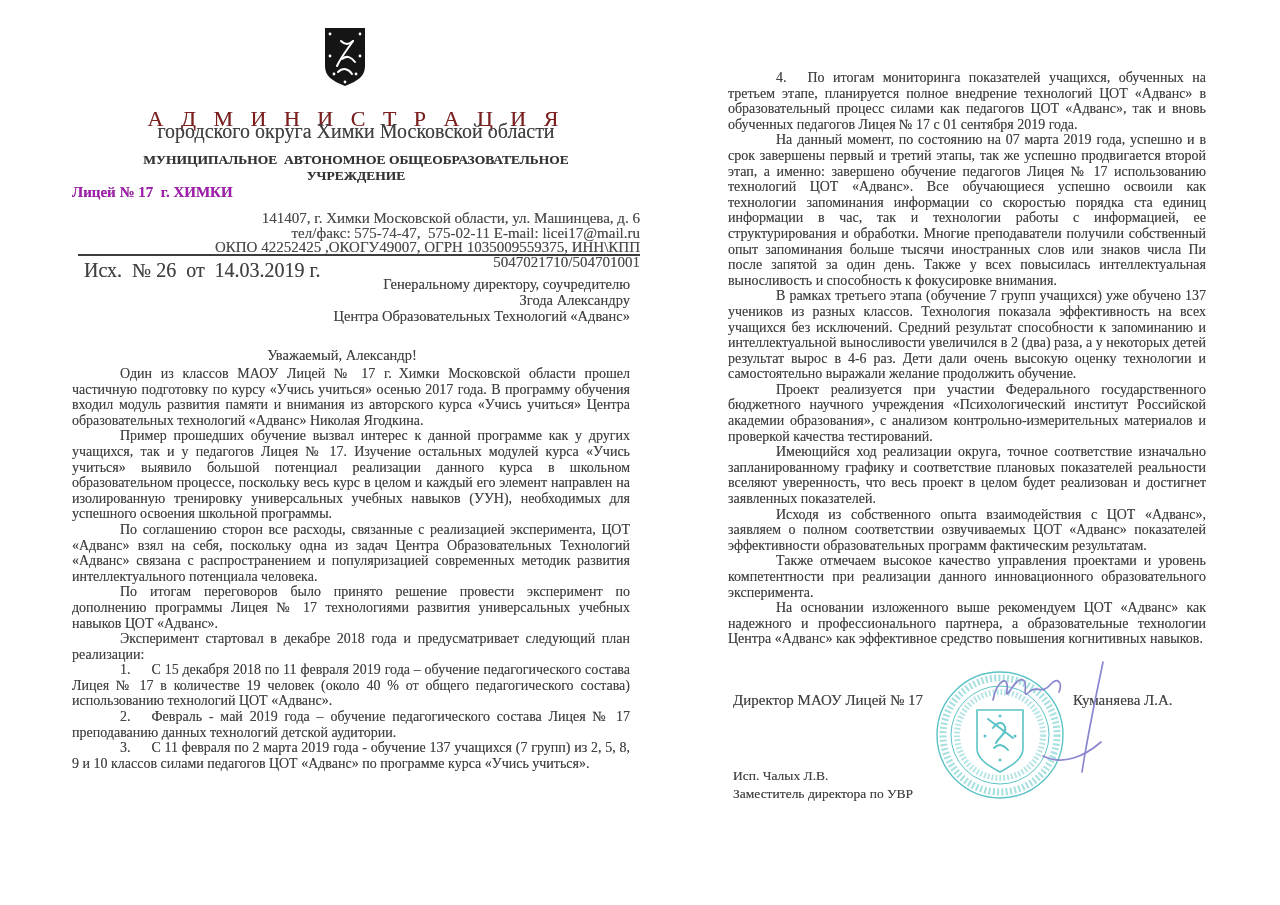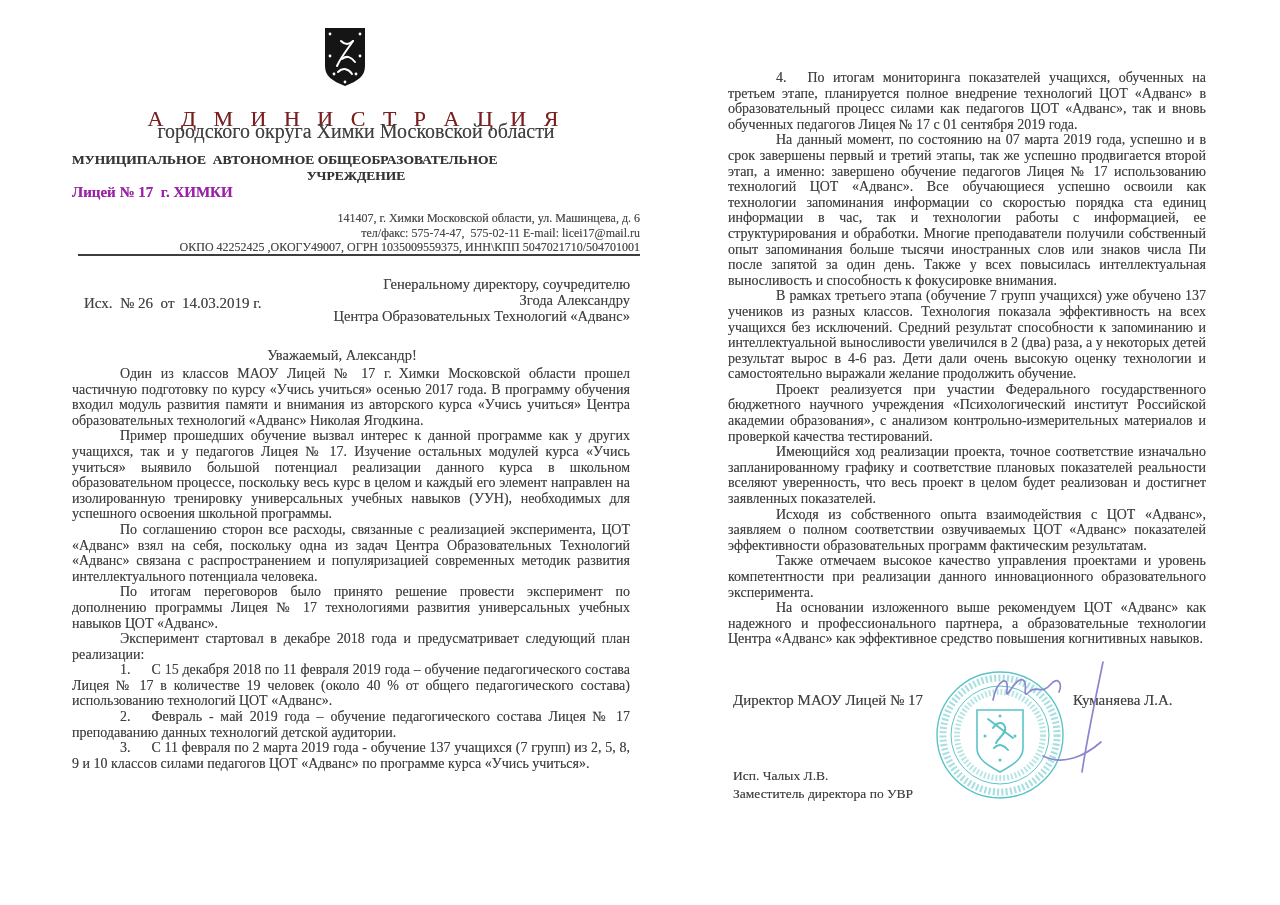--- a/index.html
+++ b/index.html
@@ -9,26 +9,26 @@
     color:#414141; overflow:hidden;
     text-shadow:0 0 0.5px rgba(65,65,65,.55);
   }
   .abs { position:absolute; }
 
   
   .arms { left:322px; top:26px; width:46px; height:62px; }
   .admin-title { left:72px; top:106px; width:568px; text-align:center;
     font-size:22px; letter-spacing:6px; color:#7f1d1d; }
   .admin-sub { left:72px; top:120px; width:568px; text-align:center; font-size:20px; color:#404040; }
-  .org-1 { left:72px; top:152px; width:568px; text-align:left; font-size:13.5px; font-weight:bold; color:#353535;}
+  .org-1 { left:72px; top:152px; width:568px; text-align:center; font-size:13.5px; font-weight:bold; color:#353535;}
   .org-2 { left:72px; top:168px; width:568px; text-align:center; font-size:13.5px; font-weight:bold; color:#353535;}
   .org-3 { left:72px; top:184px; width:568px; text-align:left; font-size:15px; font-weight:bold; color:#a21caf;}
-  .addr  { left:72px; top:211px; width:568px; text-align:right; font-size:12px; line-height:14.5px; color:#4a4a4a;}
+  .addr  { left:72px; top:211px; width:568px; text-align:right; font-size:15px; line-height:14.5px; color:#4a4a4a;}
   .rule  { left:78px; top:254px; width:562px; height:2px; background:#3d3d3d; }
-  .ref   { left:84px; top:259px; font-size:15px;margin-top:36px; }
+  .ref   { left:84px; top:259px; font-size:20px; }
 
   .addressee { left:300px; top:276px; width:330px; text-align:right;
     font-size:14.5px; line-height:16px; }
   .salutation { left:72px; top:339px; width:540px; text-align:center; font-size:14.5px;margin-top:8px; }
 
   .body-col { font-size:14px; line-height:15.6px; text-align:justify; }
   .body-col p { margin:0; text-indent:48px; }
   .left-body  { left:72px;  top:366px; width:558px; }
   .right-body { left:728px; top:70px;  width:478px; }
 
@@ -96,21 +96,21 @@
       <p>1.  С 15 декабря 2018 по 11 февраля 2019 года – обучение педагогического состава Лицея № 17 в количестве 19 человек (около 40 % от общего педагогического состава) использованию технологий ЦОТ «Адванс».</p>
       <p>2.  Февраль - май 2019 года – обучение педагогического состава Лицея № 17 преподаванию данных технологий детской аудитории.</p>
       <p>3.  С 11 февраля по 2 марта 2019 года - обучение 137 учащихся (7 групп) из 2, 5, 8, 9 и 10 классов силами педагогов ЦОТ «Адванс» по программе курса «Учись учиться».</p>
     </div>
 
   <div class="abs body-col right-body">
       <p>4.  По итогам мониторинга показателей учащихся, обученных на третьем этапе, планируется полное внедрение технологий ЦОТ «Адванс» в образовательный процесс силами как педагогов ЦОТ «Адванс», так и вновь обученных педагогов Лицея № 17 с 01 сентября 2019 года.</p>
       <p>На данный момент, по состоянию на 07 марта 2019 года, успешно и в срок завершены первый и третий этапы, так же успешно продвигается второй этап, а именно: завершено обучение педагогов Лицея № 17 использованию технологий ЦОТ «Адванс». Все обучающиеся успешно освоили как технологии запоминания информации со скоростью порядка ста единиц информации в час, так и технологии работы с информацией, ее структурирования и обработки. Многие преподаватели получили собственный опыт запоминания больше тысячи иностранных слов или знаков числа Пи после запятой за один день. Также у всех повысилась интеллектуальная выносливость и способность к фокусировке внимания.</p>
       <p>В рамках третьего этапа (обучение 7 групп учащихся) уже обучено 137 учеников из разных классов. Технология показала эффективность на всех учащихся без исключений. Средний результат способности к запоминанию и интеллектуальной выносливости увеличился в 2 (два) раза, а у некоторых детей результат вырос в 4-6 раз. Дети дали очень высокую оценку технологии и самостоятельно выражали желание продолжить обучение.</p>
       <p>Проект реализуется при участии Федерального государственного бюджетного научного учреждения «Психологический институт Российской академии образования», с анализом контрольно-измерительных материалов и проверкой качества тестирований.</p>
-      <p>Имеющийся ход реализации проекта, точное соответствие изначально запланированному графику и соответствие плановых показателей реальности вселяют уверенность, что весь проект в целом будет реализован и достигнет заявленных показателей.</p>
+      <p>Имеющийся ход реализации округа, точное соответствие изначально запланированному графику и соответствие плановых показателей реальности вселяют уверенность, что весь проект в целом будет реализован и достигнет заявленных показателей.</p>
       <p>Исходя из собственного опыта взаимодействия с ЦОТ «Адванс», заявляем о полном соответствии озвучиваемых ЦОТ «Адванс» показателей эффективности образовательных программ фактическим результатам.</p>
       <p>Также отмечаем высокое качество управления проектами и уровень компетентности при реализации данного инновационного образовательного эксперимента.</p>
       <p>На основании изложенного выше рекомендуем ЦОТ «Адванс» как надежного и профессионального партнера, а образовательные технологии Центра «Адванс» как эффективное средство повышения когнитивных навыков.</p>
     </div>
 
   <div class="abs director-pos">Директор МАОУ Лицей № 17</div>
   <div class="abs director-name">Куманяева Л.А.</div>
 
   <svg class="abs stamp-svg" viewBox="0 0 138 142" opacity="0.85">
     <g fill="none" stroke="#3fb9bc">

